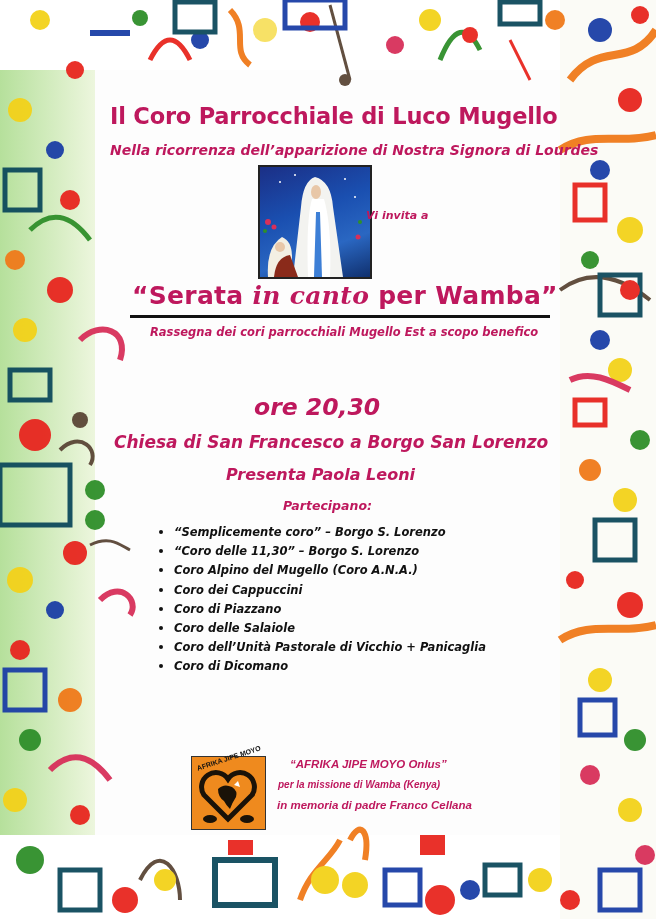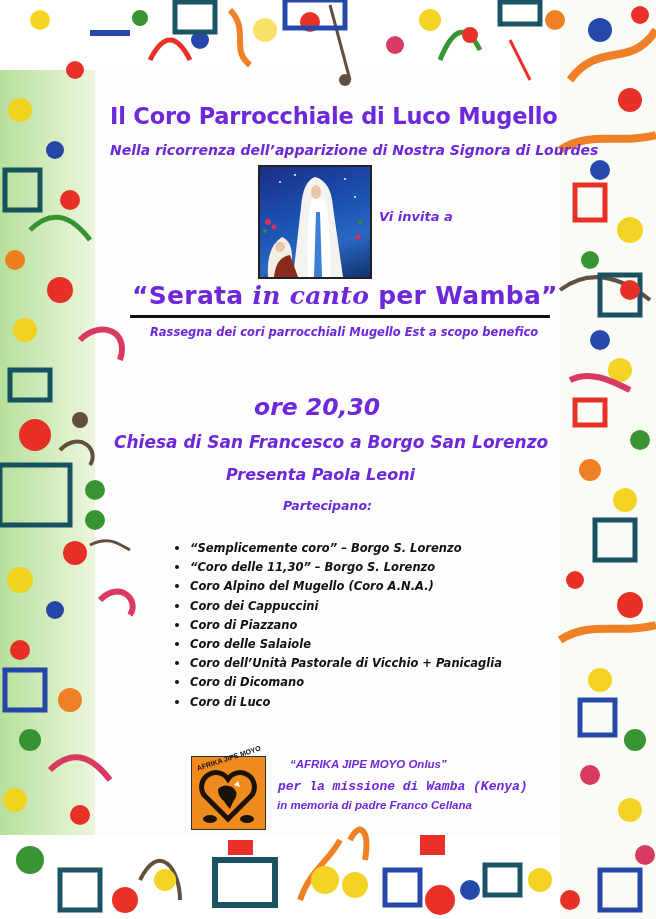--- a/index.html
+++ b/index.html
@@ -1,40 +1,40 @@
 <!DOCTYPE html>
 <html><head>
 <meta charset="utf-8">
 <style>
   html, body { margin:0; padding:0; }
   body { width:656px; height:919px; overflow:hidden; background:#fdfdfd; position:relative; font-family:"DejaVu Sans", sans-serif; }
   .border-layer { position:absolute; inset:0; overflow:hidden; }
   .deco { position:absolute; pointer-events:none; }
   .page { position:absolute; left:0; top:0; width:656px; height:919px; }
-  .t { position:absolute; color:#6d28d9; font-style:italic; font-weight:bold; white-space:nowrap; }
+  .t { position:absolute; color:#be185d; font-style:italic; font-weight:bold; white-space:nowrap; }
   .title { left:110px; top:103px; font-size:22.5px; font-style:normal; font-weight:bold; letter-spacing:-0.2px; }
   .subtitle { left:110px; top:142px; font-size:14px; }
   .img-box { position:absolute; left:258px; top:165px; width:110px; height:110px; border:2px solid #222; overflow:hidden; background:linear-gradient(160deg,#1b2f86 0%,#1a4fb0 40%,#2a67c2 70%,#10306e 100%); }
-  .invita { left:379px; top:209px; font-size:13px; }
+  .invita { left:366px; top:209px; font-size:11px; }
   .serata { left:132px; top:281px; font-size:25px; font-style:normal; font-weight:bold; letter-spacing:0.3px; }
   .serata .cursive { font-family:"DejaVu Serif", serif; font-style:italic; font-weight:bold;text-align:center; }
   .serata-line { position:absolute; left:130px; top:315px; width:330px; height:3px; background:#111; }
   .rassegna { left:150px; top:325px; font-size:11.5px; }
   .giovedi { left:190px; top:352px; font-size:23.5px; }
   .ore { left:254px; top:393px; font-size:23.5px; }
   .chiesa { left:114px; top:432px; font-size:17px; }
   .presenta { left:226px; top:465px; font-size:16px; }
   .partec { left:283px; top:498px; font-size:12.5px; }
-  .list { position:absolute; left:158px; top:524px; margin:16px; padding:0; list-style:none; }
+  .list { position:absolute; left:158px; top:524px; margin:0; padding:0; list-style:none; }
   .list li { position:relative; padding-left:16px; font-size:11.5px; font-style:italic; font-weight:bold; color:#111; height:19.2px; line-height:16px; white-space:nowrap; }
   .list li::before { content:""; position:absolute; left:1px; top:6px; width:4px; height:4px; border-radius:50%; background:#111; }
   .special { left:174px; top:703px; font-size:11.5px; }
   .ricavato { left:161px; top:736px; font-size:11.5px; font-family:"Liberation Sans", sans-serif; }
   .afrika { left:290px; top:758px; font-size:11.5px; font-family:"Liberation Sans", sans-serif; }
-  .missione { left:278px; top:779px; font-size:13px; font-family:Liberation Mono, monospace; }
+  .missione { left:278px; top:779px; font-size:10px; font-family:Liberation Sans, sans-serif; }
   .memoria { left:277px; top:799px; font-size:11.5px; font-family:"Liberation Sans", sans-serif;text-align:right; }
   .logo { position:absolute; left:191px; top:756px; width:73px; height:72px; background:#ef8a1e; border:1px solid #333; }
   .logo-text { position:absolute; left:4px; top:8px; font-size:7px; color:#111; font-family:"Liberation Sans", sans-serif; transform:rotate(-18deg); transform-origin:left top; white-space:nowrap; font-weight:bold; }
 </style>
 </head>
 <body>
 
 <div class="border-layer">
   <svg class="deco" width="656" height="919" viewBox="0 0 656 919">
     <defs>
@@ -204,21 +204,20 @@
 
   <ul class="list">
     <li>“Semplicemente coro” – Borgo S. Lorenzo</li>
     <li>“Coro delle 11,30” – Borgo S. Lorenzo</li>
     <li>Coro Alpino del Mugello (Coro A.N.A.)</li>
     <li>Coro dei Cappuccini</li>
     <li>Coro di Piazzano</li>
     <li>Coro delle Salaiole</li>
     <li>Coro dell’Unità Pastorale di Vicchio + Panicaglia</li>
     <li>Coro di Dicomano</li>
-    <li>Coro di Luco</li>
   </ul>
 
 
 
   <div class="logo">
     <span class="logo-text">AFRIKA JIPE MOYO</span>
     <svg width="73" height="72" viewBox="0 0 73 72">
       <path d="M36 62 L12 38 A12 12 0 0 1 36 22 A12 12 0 0 1 60 38 Z" fill="none" stroke="#1a1208" stroke-width="5"></path>
       <path d="M26 32 q6 -6 14 -2 q6 4 4 10 q-4 6 -6 12 q-4 -4 -6 -8 q-6 -4 -6 -12z" fill="#1a1208"></path>
       <path d="M42 28 l4 -4 l2 6 z" fill="#ffffff"></path>

